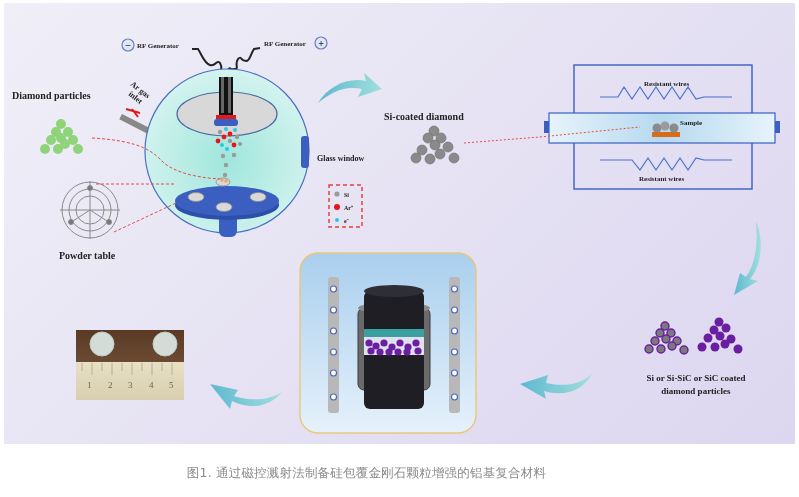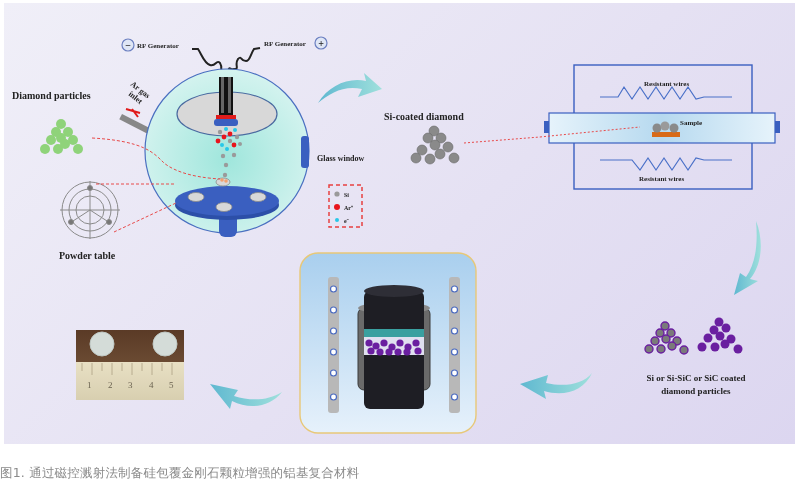--- a/index.html
+++ b/index.html
@@ -1,20 +1,20 @@
 <!DOCTYPE html>
 <html><head>
 <meta charset="utf-8">
 <style>
   html,body{margin:0;padding:0;background:#ffffff;}
   body{width:799px;height:497px;position:relative;overflow:hidden;font-family:"Liberation Serif",serif;}
   #figure{position:absolute;left:4px;top:3px;width:791px;height:441px;
     background:linear-gradient(135deg,#f0eff8 0%,#e5e1f3 55%,#dcd6f0 100%);}
   svg text{font-family:"Liberation Serif",serif;font-weight:bold;fill:#222;}
-  #caption{position:absolute;left:0;top:465px;width:733px;text-align:left;
+  #caption{position:absolute;left:0;top:465px;width:733px;text-align:center;
     font-family:"DejaVu Sans",sans-serif;font-size:12.5px;color:#8a8a8a;letter-spacing:0.2px;}
 </style>
 </head>
 <body>
 
 <div id="figure">
 <svg width="791" height="441" viewBox="0 0 791 441" xmlns="http://www.w3.org/2000/svg">
   <defs>
     <radialGradient id="chamberGrad" cx="50%" cy="55%" r="55%">
       <stop offset="0%" stop-color="#9fe6dc"></stop>

